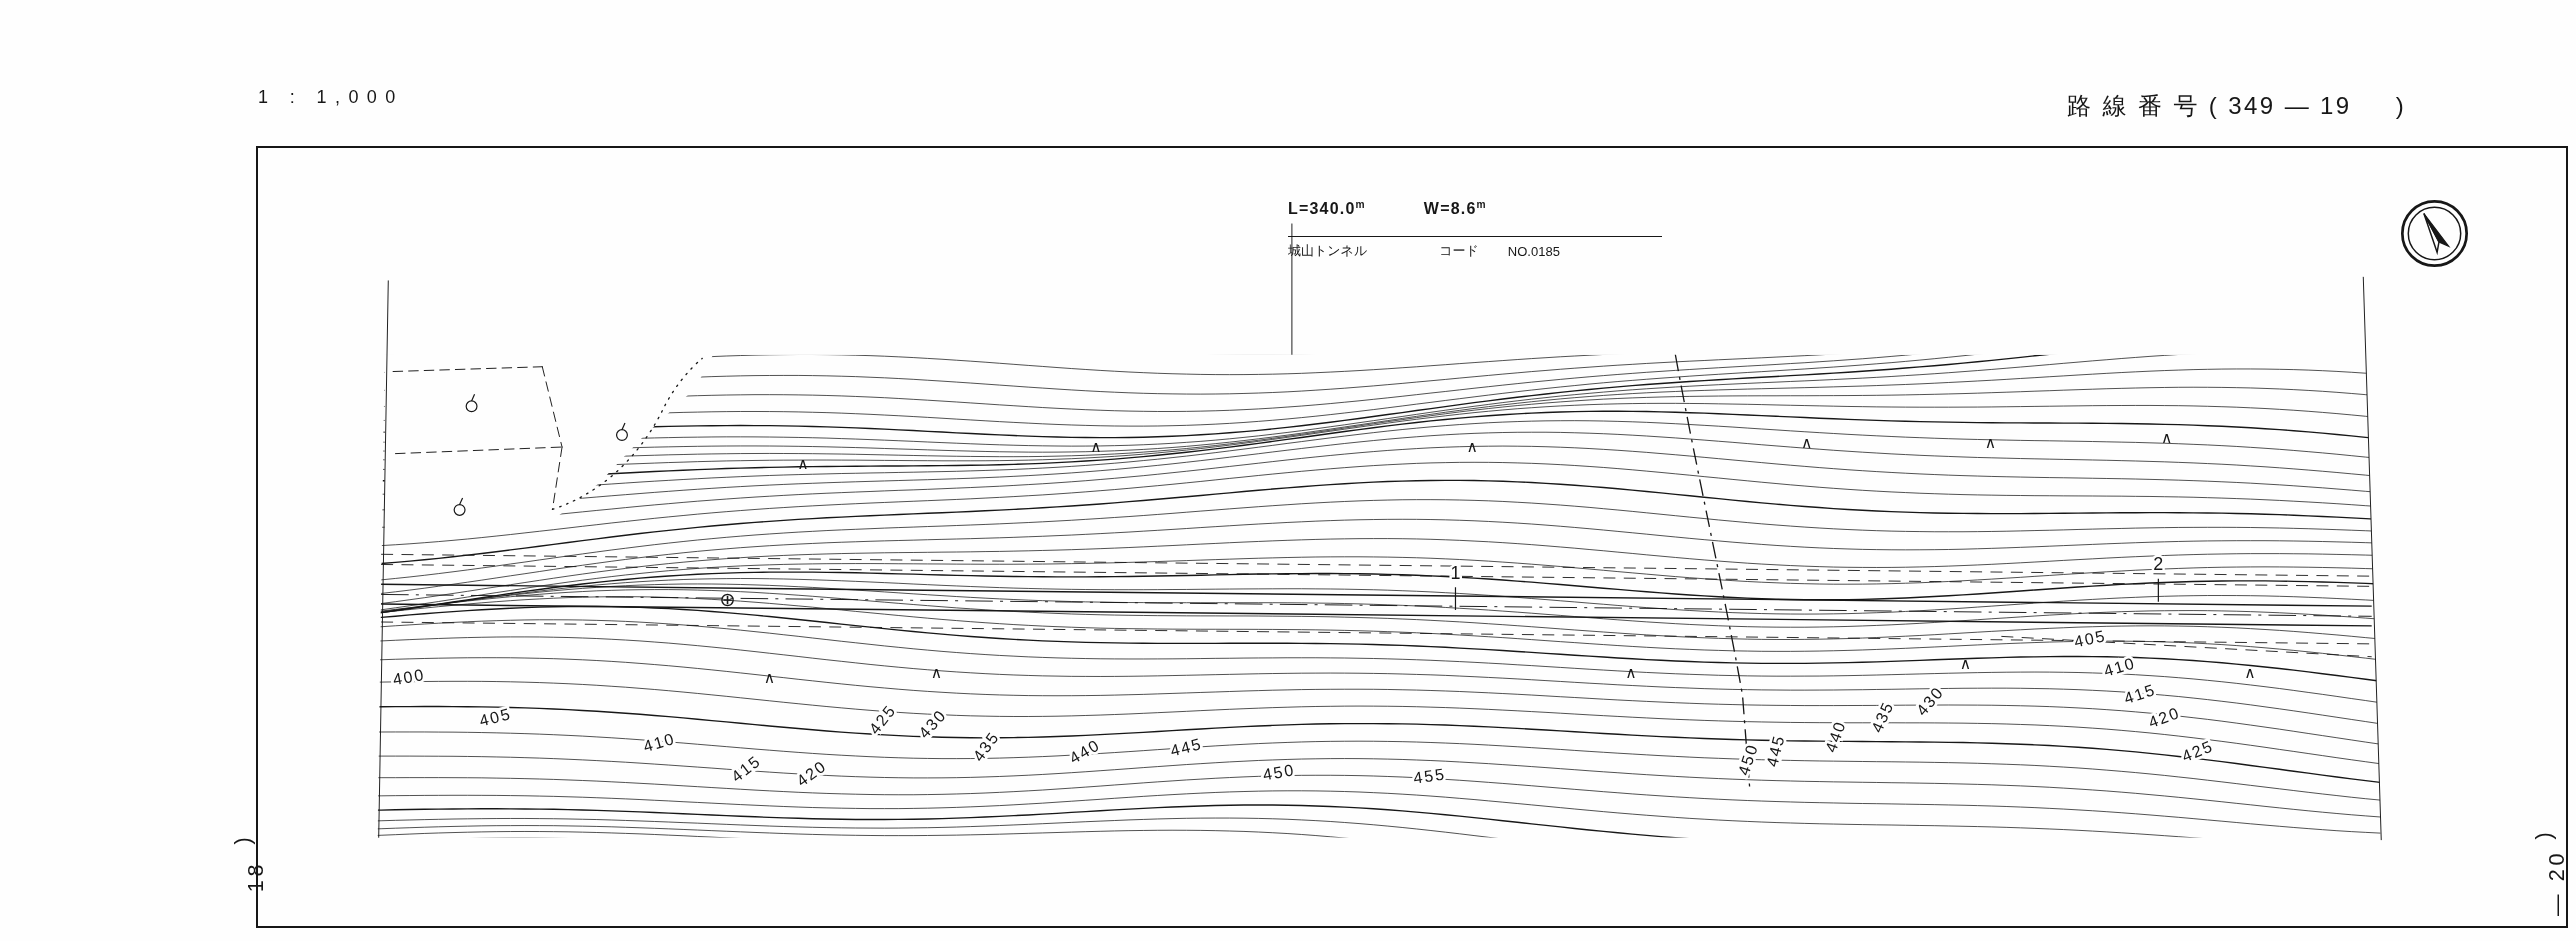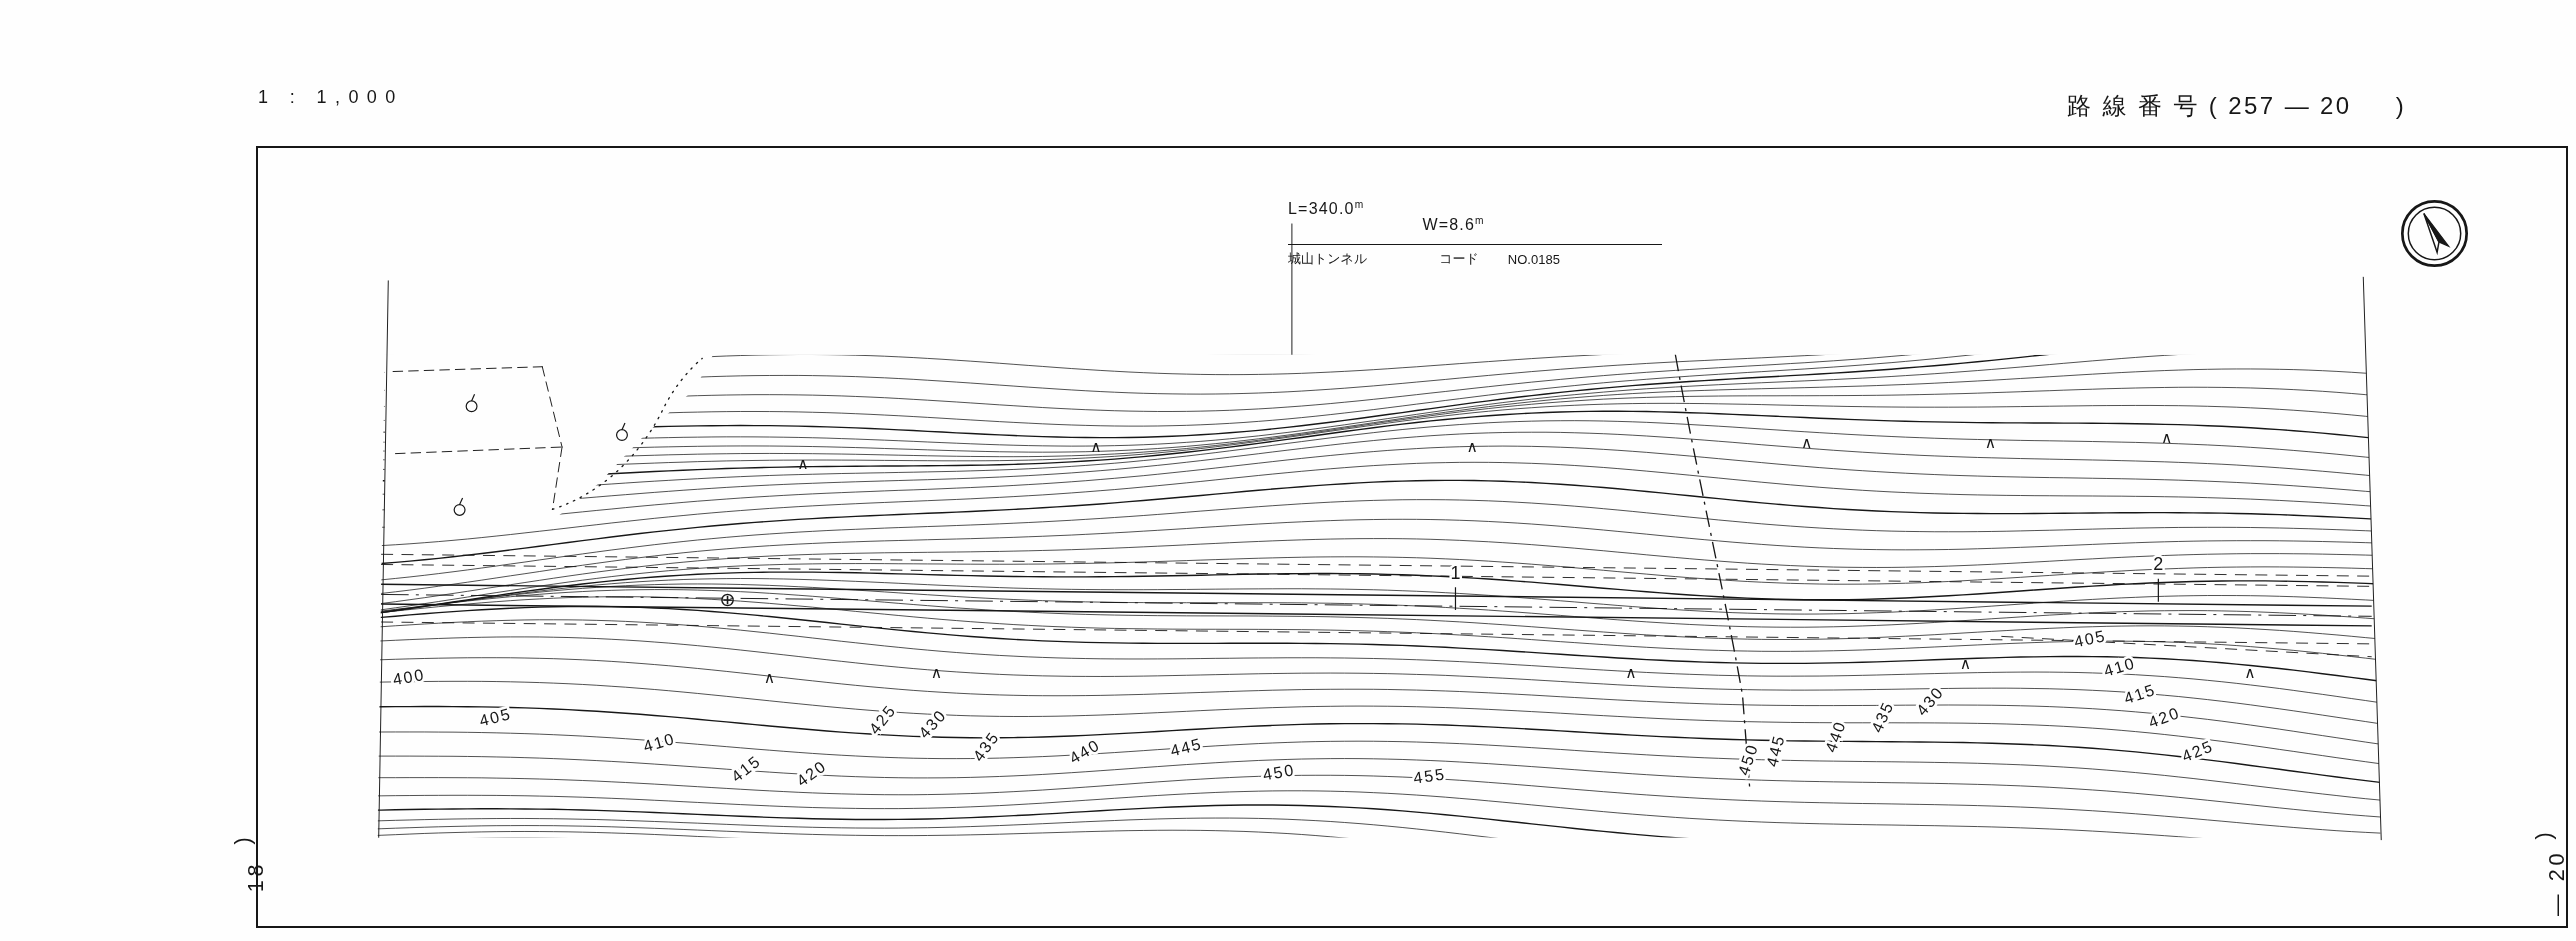--- a/index.html
+++ b/index.html
@@ -17,24 +17,24 @@
   .hdr-route .suffix{margin-left:35px;}
 
   
   .map-frame{position:absolute;left:256px;top:146px;width:2308px;height:778px;
     border:2.4px solid #171717;background:transparent;pointer-events:none;}
   #map-svg{position:absolute;left:0;top:0;width:2576px;height:942px;}
   #map-svg text{font-family:"Liberation Sans", sans-serif;}
 
   
   .tunnel-box{position:absolute;left:1288px;top:199px;width:374px;}
-  .tb-row1{display:flex;align-items:flex-start;font-size:16px;padding-bottom:10px;
-    border-bottom:1.8px solid #171717;letter-spacing:1.2px;}
+  .tb-row1{display:flex;align-items:center;font-size:16px;padding-bottom:18px;
+    border-bottom:1.8px solid #171717;letter-spacing:1.2px;font-weight:bold;}
   .tb-row1 sup{font-size:10.2px;}
-  .tb-w{margin-left:58px;margin-top:16px;}
+  .tb-w{margin-left:58px;}
   .tb-row2{display:flex;align-items:center;font-size:13px;padding-top:4.8px;}
   .tb-code-label{margin-left:72px;}
   .tb-code-value{margin-left:29px;}
 
   
   .north{position:absolute;left:2394px;top:193px;width:81px;height:81px;}
 
   
   .sheet-ref{position:absolute;font-size:21.6px;letter-spacing:3.6px;white-space:nowrap;
     transform:rotate(-90deg);transform-origin:center;}
@@ -157,21 +157,21 @@
       <text x="2429" y="966" font-size="30" fill="#171717" stroke="#fefefe" stroke-width="8" paint-order="stroke" text-anchor="middle">1</text>
       <line x1="2429" y1="980" x2="2429" y2="1018" stroke="#171717" stroke-width="2"></line>
       <text x="3602" y="952" font-size="30" fill="#171717" stroke="#fefefe" stroke-width="8" paint-order="stroke" text-anchor="middle">2</text>
       <line x1="3602" y1="966" x2="3602" y2="1004" stroke="#171717" stroke-width="2"></line>
       <text x="1214" y="1000" font-size="32" fill="#171717" text-anchor="middle" dominant-baseline="central">⊕</text>
     </svg>
 
   <div class="hdr-scale">1 : 1,000</div>
   <div class="hdr-route">
     <span class="prefix">路 線 番 号 (</span>
-    <span class="value">257 — 20</span>
+    <span class="value">349 — 19</span>
     <span class="suffix">)</span>
   </div>
 
   <div class="map-frame"></div>
 
   <div class="tunnel-box">
     <div class="tb-row1">
       <span class="tb-l"><span>L=340.0</span><sup>m</sup></span>
       <span class="tb-w"><span>W=8.6</span><sup>m</sup></span>
     </div>

